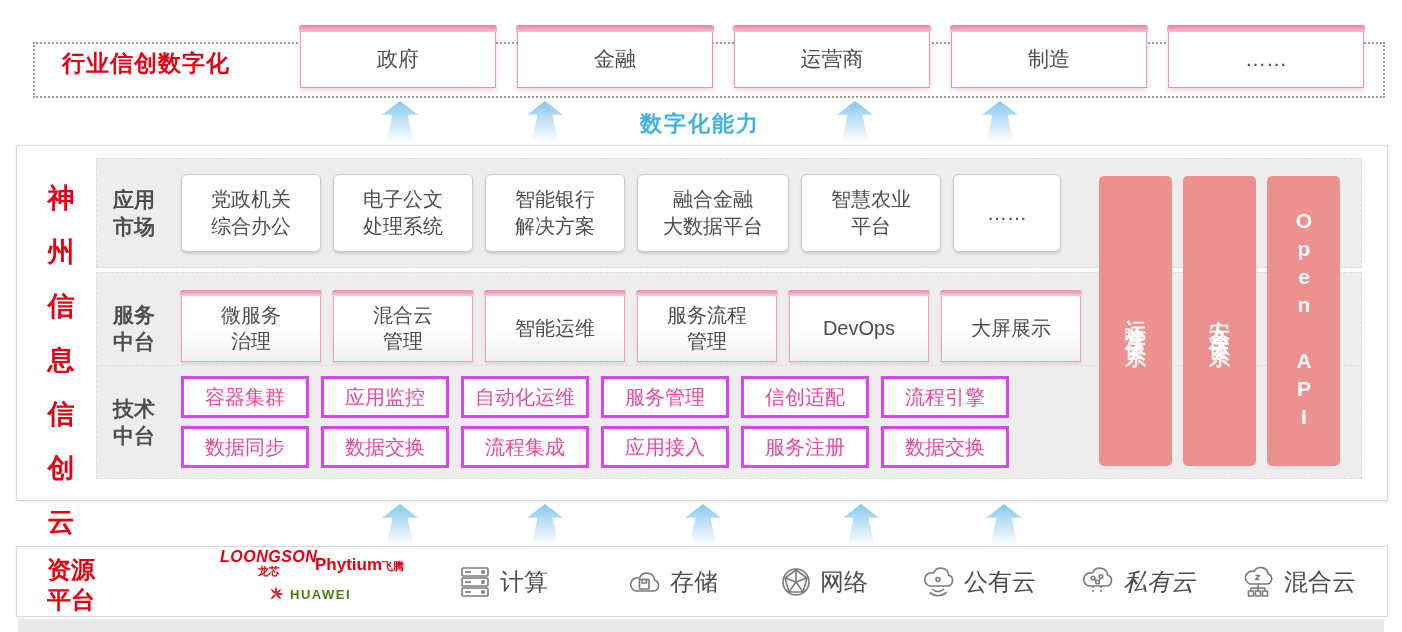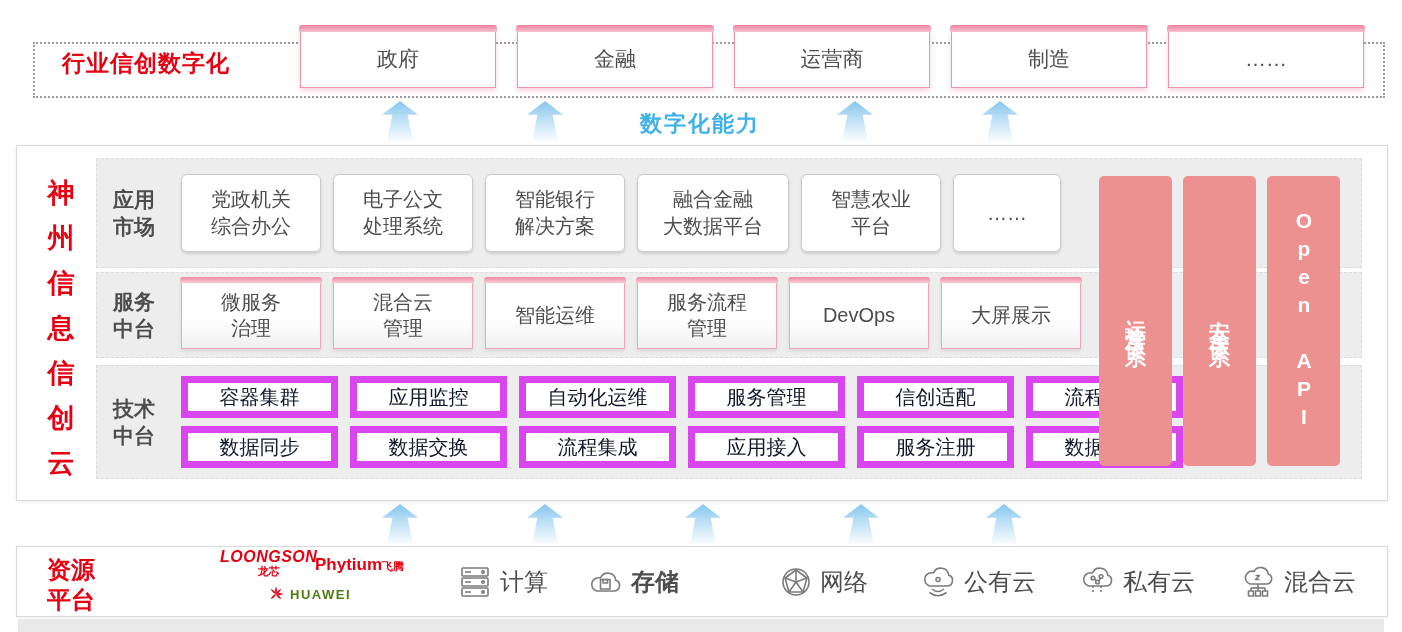--- a/index.html
+++ b/index.html
@@ -23,24 +23,24 @@
   .up-arrow { position:absolute; width:36px; height:42px;
     background:linear-gradient(to bottom,#85c7ee 0%,#b9def5 40%,#eef7fd 85%,#ffffff 100%);
     clip-path:polygon(50% 0,100% 33%,71% 33%,87% 100%,13% 100%,29% 33%,0 33%); }
   #capability-label { left:560px; top:109px; width:280px; text-align:center;
     font-size:22px; font-weight:bold; color:#3eb1e8; letter-spacing:2px; }
 
   
   #main-panel { left:16px; top:145px; width:1372px; height:356px; background:#fff;
     border:1px solid #d9d9d9; box-shadow:0 1px 4px rgba(0,0,0,.07); }
   #vertical-title { left:27px; top:25px; width:34px; font-size:27px; font-weight:bold; color:#e60012;
-    line-height:45px; word-break:break-all; text-align:center; }
+    line-height:54px; word-break:break-all; text-align:center; }
   .lane { position:absolute; left:79px; width:1266px; background:#ededed; border:1px dashed #dcdcdc; }
   #lane-app { top:12px; height:110px; }
-  #lane-svc { top:126px; height:86px; }
+  #lane-svc { top:126px; height:111px; }
   #lane-tech { top:219px; height:114px; }
   .lane-label { position:absolute; left:16px; top:50%; transform:translateY(-50%);
     font-size:21px; font-weight:bold; color:#4d4d4d; line-height:1.3; white-space:pre-line; }
   .lane-items { position:absolute; left:84px; top:50%; transform:translateY(-50%); display:flex; gap:12px; }
 
   .app-box { height:78px; background:#fff; border:1px solid #cccccc; border-radius:6px;
     box-shadow:0 2px 3px rgba(0,0,0,.13); display:flex; align-items:center; justify-content:center;
     text-align:center; font-size:20px; color:#4d4d4d; line-height:1.35; white-space:pre-line; }
   .w140 { width:140px; } .w152 { width:152px; } .w108 { width:108px; }
 
@@ -48,23 +48,23 @@
     background:linear-gradient(to bottom,#ffffff 55%,#f0eff0 100%);
     border:1px solid #f0a6b8; box-shadow:0 2px 3px rgba(0,0,0,.10);
     display:flex; align-items:center; justify-content:center; text-align:center;
     font-size:20px; color:#4d4d4d; line-height:1.3; white-space:pre-line; }
   .svc-box::before { content:""; position:absolute; left:-2px; right:-2px; top:-5px; height:6px;
     background:linear-gradient(to bottom,#ee8aa4,#f8cad5); border-radius:3px 3px 0 0; }
 
   #tech-grid { position:absolute; left:84px; top:50%; transform:translateY(-50%);
     display:flex; flex-direction:column; gap:8px; }
   .tech-row { display:flex; gap:12px; }
-  .tech-box { width:157px; height:42px; background:#fff; border:7px solid #d946ef;
+  .tech-box { width:128px; height:42px; background:#fff; border:3px solid #d946ef;
     display:flex; align-items:center; justify-content:center;
-    font-size:20px; color:#0f172a; }
+    font-size:20px; color:#ec4899; }
 
   .pillar { position:absolute; top:30px; width:73px; height:290px; background:#ec9090;
     border-radius:5px; display:flex; align-items:center; justify-content:center;
     writing-mode:vertical-rl; text-orientation:upright;
     color:#fff; font-size:21px; font-weight:bold; letter-spacing:9px; }
   #pillar-ops { left:1082px; } #pillar-sec { left:1166px; } #pillar-api { left:1250px; letter-spacing:5px; }
 
   
   #resource-panel { left:16px; top:546px; width:1372px; height:71px; background:#fff;
     border:1px solid #d9d9d9; box-shadow:0 1px 3px rgba(0,0,0,.06); }
@@ -213,21 +213,21 @@
           <line x1="8" y1="17" x2="14" y2="17"></line>
           <line x1="8" y1="27" x2="14" y2="27"></line>
         <circle cx="26" cy="7" r="1.2"></circle>
           <circle cx="26" cy="17" r="1.2"></circle>
           <circle cx="26" cy="27" r="1.2"></circle>
       </svg>
     </span>
     <span class="lbl">计算</span>
   </div>
 
-  <div class="res-item" style="left:569px;font-weight:bold;">
+  <div class="res-item" style="left:608px;">
     <span class="icon">
       <svg width="38" height="32" viewBox="0 0 38 32" fill="none" stroke="#7b7b7b" stroke-width="1.6" stroke-linejoin="round">
         <path d="M10.5 25 h17.5 a5.5 5.5 0 0 0 1.8-10.7 A8 8 0 0 0 14.5 12 A6.2 6.2 0 0 0 10.5 25 Z"></path>
         <rect x="14.5" y="13.5" width="9.5" height="9.5"></rect>
           <rect x="17" y="13.5" width="4.5" height="3.5"></rect>
       </svg>
     </span>
     <span class="lbl">存储</span>
   </div>
 
@@ -251,21 +251,21 @@
       <svg width="38" height="34" viewBox="0 0 38 34" fill="none" stroke="#7b7b7b" stroke-width="1.6" stroke-linejoin="round">
         <path d="M10.5 21 h17.5 a5.5 5.5 0 0 0 1.8-10.7 A8 8 0 0 0 14.5 8 A6.2 6.2 0 0 0 10.5 21 Z"></path>
         <circle cx="19" cy="14.5" r="2"></circle>
         <path d="M13 24 q6 5 12 0"></path>
           <path d="M10.5 27.5 q8.5 6.5 17 0"></path>
       </svg>
     </span>
     <span class="lbl">公有云</span>
   </div>
 
-  <div class="res-item" style="left:1061px;">
+  <div class="res-item" style="left:1061px;font-style:italic;">
     <span class="icon">
       <svg width="38" height="34" viewBox="0 0 38 34" fill="none" stroke="#7b7b7b" stroke-width="1.6" stroke-linejoin="round">
         <path d="M10.5 21 h17.5 a5.5 5.5 0 0 0 1.8-10.7 A8 8 0 0 0 14.5 8 A6.2 6.2 0 0 0 10.5 21 Z"></path>
         <circle cx="15" cy="13" r="1.8"></circle>
           <circle cx="23" cy="11.5" r="1.8"></circle>
           <circle cx="19.5" cy="17" r="1.8"></circle>
         <line x1="16.5" y1="14" x2="18.5" y2="16"></line>
           <line x1="21" y1="16" x2="22.5" y2="13"></line>
         <line x1="15" y1="21" x2="15" y2="28" stroke-dasharray="2 2"></line>
           <line x1="23" y1="21" x2="23" y2="28" stroke-dasharray="2 2"></line>

